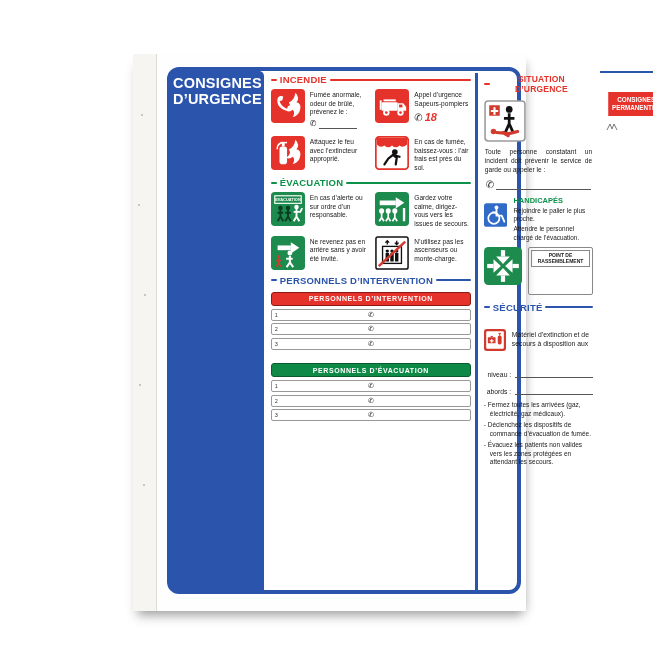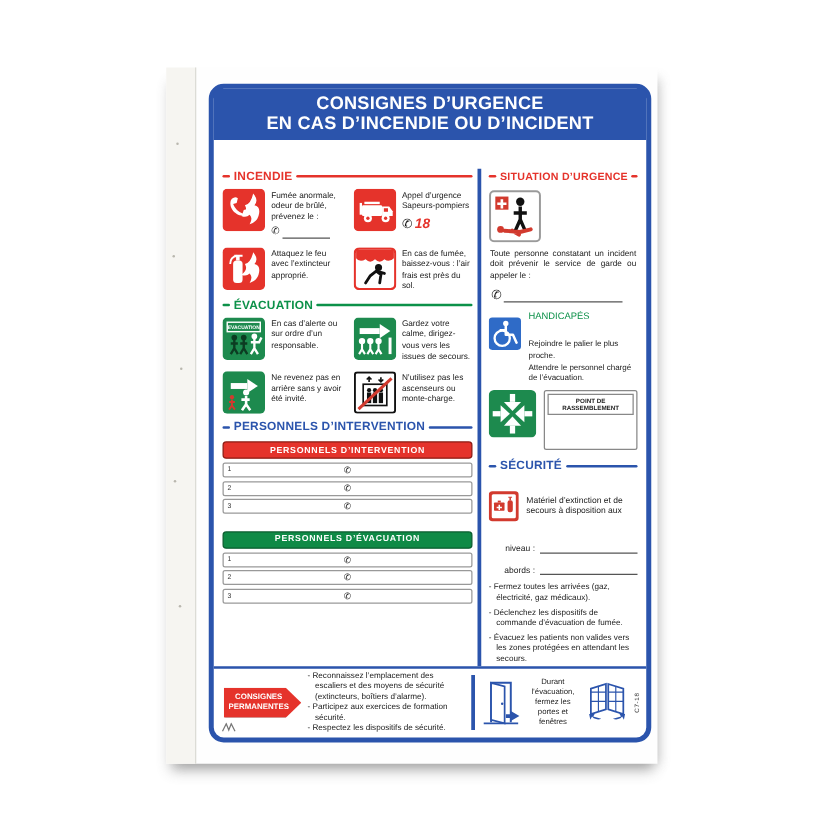--- a/index.html
+++ b/index.html
@@ -10,21 +10,21 @@
   .sheet{
     position:absolute;left:133px;top:54px;width:393px;height:557px;background:#fefefe;
     box-shadow:0 9px 10px -4px rgba(80,80,80,.45), 6px 4px 8px -4px rgba(120,120,120,.25);
   }
   .binding{
     position:absolute;left:0;top:0;bottom:0;width:23px;background:#f6f5f1;border-right:1px solid #dcdcd6;
   }
   .speck{position:absolute;width:2px;height:2px;background:#b9b7ae;border-radius:50%;}
   .poster{
     position:absolute;left:34px;top:13px;width:354px;height:527px;box-sizing:border-box;
-    border:4px solid #2b54ac;border-radius:12px;background:#fff;display:flex;flex-direction:column;
+    border:4px solid #2b54ac;border-radius:12px;background:#fff;display:flex;flex-direction:row;
   }
   .title-bar{
     background:#2b54ac;border-radius:5px 5px 0 0;color:#fff;text-align:center;
     font-weight:bold;font-size:14.5px;line-height:1.12;padding:4px 2px 5px;letter-spacing:.2px;
   }
   .white-box{height:30px;}
   .columns{flex:1;display:flex;padding:0 7px;}
   .col-left{width:200px;display:flex;flex-direction:column;}
   .col-divider{width:3px;background:#2b54ac;margin:2px 4px 0 4px;}
   .col-right{flex:1;display:flex;flex-direction:column;padding-left:2px;}
@@ -53,21 +53,21 @@
   .banner.green{background:#0f8a46;border:1px solid #0a5c2e;}
   .prow{border:1px solid #999;border-radius:2px;height:10px;display:flex;align-items:center;
         margin-bottom:2.5px;background:#fff;position:relative;}
   .prow .n{font-size:5.5px;padding-left:3px;width:20px;color:#333;}
   .prow .c{position:absolute;left:0;right:0;text-align:center;font-size:7px;color:#222;}
   
   .accident-row{display:flex;gap:6px;align-items:center;margin:2px 0 4px;}
   .accident-label{color:#e5332b;font-weight:bold;font-size:10px;line-height:1.1;width:52px;}
   .body-text{font-size:6.6px;line-height:1.35;text-align:justify;margin:2px 1px 4px;}
   .hand-row{display:flex;gap:6px;align-items:flex-start;margin:2px 0 5px;}
-  .hand-title{color:#0c9149;font-weight:normal;font-size:7.5px;margin-bottom:15px;}
+  .hand-title{color:#0c9149;font-weight:bold;font-size:7.5px;margin-bottom:2px;}
   .hand-text{font-size:6.4px;line-height:1.3;}
   .rass-row{display:flex;gap:6px;align-items:flex-start;margin-bottom:4px;}
   .rass-box{flex:1;border:1px solid #888;height:42px;border-radius:2px;padding:2px;}
   .rass-head{border:1px solid #888;font-size:5px;font-weight:bold;text-align:center;padding:1.5px 0;color:#222;}
   .niv-line{display:flex;align-items:flex-end;gap:4px;font-size:6.8px;margin:3px 0 0;justify-content:flex-end;}
   .niv-line .lbl{color:#222;}
   .niv-line .ul{border-bottom:1px solid #555;width:78px;height:8px;}
   .bullets{margin-top:6px;}
   .dash-bullet{font-size:6.5px;line-height:1.32;padding-left:6px;text-indent:-6px;}
   .dash-bullet::before{content:"- ";}
@@ -95,21 +95,20 @@
     <span class="speck" style="left:5px;top:150px"></span>
     <span class="speck" style="left:11px;top:240px"></span>
     <span class="speck" style="left:6px;top:330px"></span>
     <span class="speck" style="left:10px;top:430px"></span>
   </div>
 
   <div class="poster">
 
     <div class="title-bar">
       <div>CONSIGNES D’URGENCE</div>
-      <div>EN CAS D’INCENDIE OU D’INCIDENT</div>
     </div>
 
     <div class="white-box"></div>
 
     <div class="columns">
 
       <div class="col-left">
 
         <div class="sec-head red-h">
           <span class="ln pre"></span>

